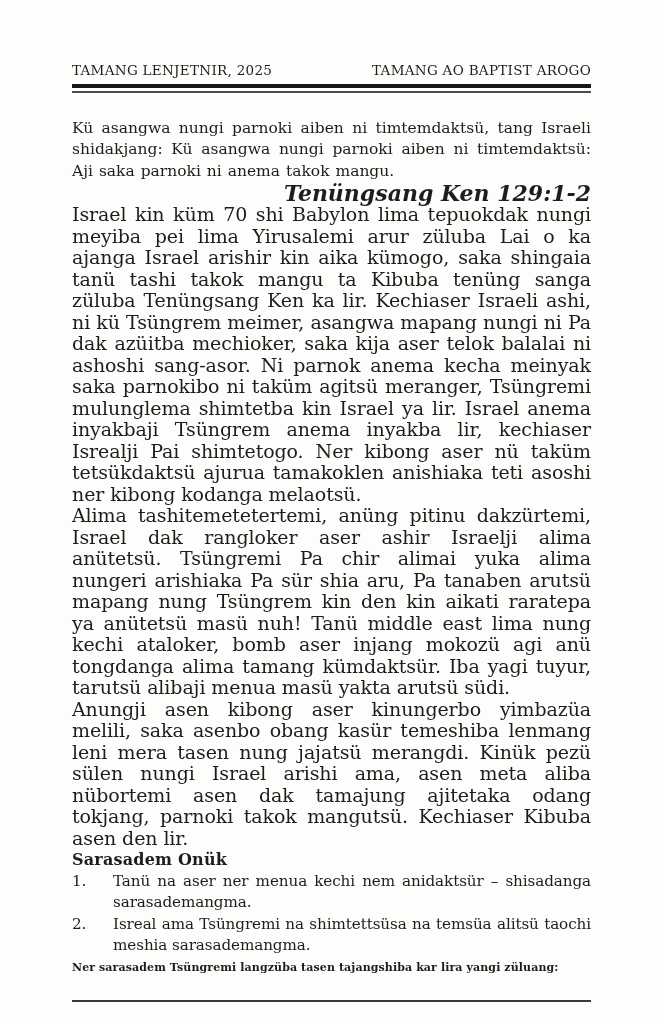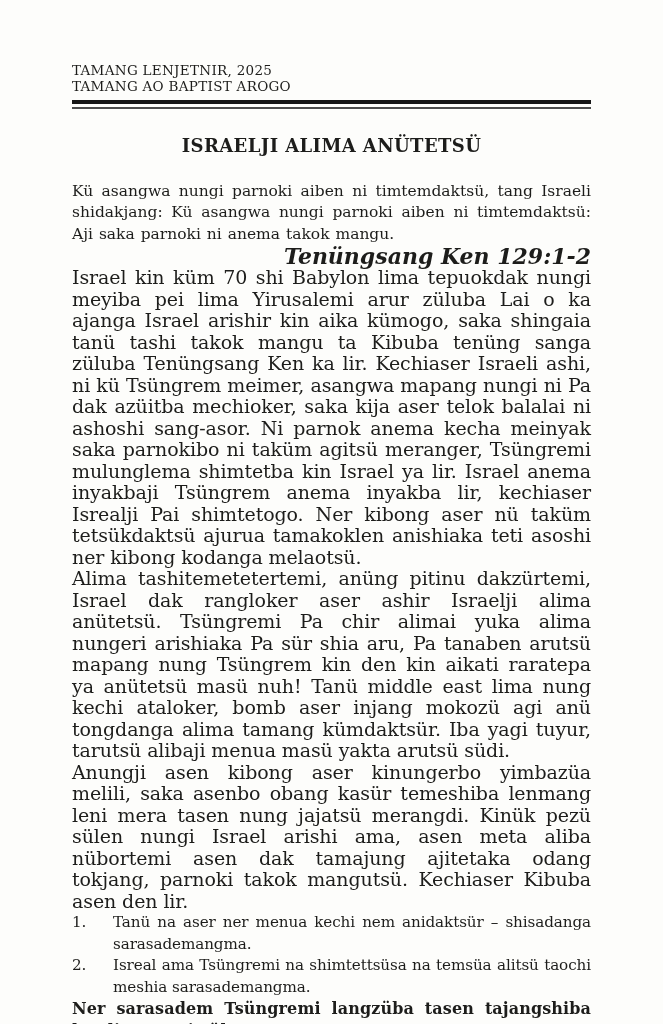--- a/index.html
+++ b/index.html
@@ -19,21 +19,20 @@
     overflow: hidden;
   }
   .page-header {
     display: flex;
     justify-content: space-between;
     align-items: baseline;
     font-size: 13.5px;
     letter-spacing: 0.3px;
     line-height: 16px;
     white-space: nowrap;
-    flex-direction: column;
   }
   .rule-thick {
     height: 4px;
     background: #161616;
     margin-top: 6px;
   }
   .rule-thin {
     height: 1.5px;
     background: #4d4d4d;
     margin-top: 3px;
@@ -88,21 +87,21 @@
     text-align: justify;
     letter-spacing: -0.1px;
   }
   .list-item-number {
     position: absolute;
     left: 0;
     top: 0;
   }
   .closing-prompt {
     font-weight: bold;
-    font-size: 16px;
+    font-size: 11px;
     line-height: 21.5px;
     text-align: justify;
     letter-spacing: 0.1px;
   }
   .writing-lines {
     margin-top: 22px;
   }
   .writing-line {
     height: 2px;
     background: #3a3a38;
@@ -118,32 +117,32 @@
 
   <div class="page-header">
     <span>TAMANG LENJETNIR, 2025</span>
     <span>TAMANG AO BAPTIST AROGO</span>
   </div>
 
   <div class="rule-thick"></div>
   <div class="rule-thin"></div>
 
 
-  <div class="page-title">ISRAELJI ALIMA ANÜTETSÜ</div>
 
   <div class="scripture-quote">Kü asangwa nungi parnoki aiben ni timtemdaktsü, tang Israeli shidakjang: Kü asangwa nungi parnoki aiben ni timtemdaktsü: Aji saka parnoki ni anema takok mangu.</div>
 
   <div class="scripture-reference">Tenüngsang Ken 129:1-2</div>
 
   <div>
     <p class="body-paragraph">Israel kin küm 70 shi Babylon lima tepuokdak nungi meyiba pei lima Yirusalemi arur züluba Lai o ka ajanga Israel arishir kin aika kümogo, saka shingaia tanü tashi takok mangu ta Kibuba tenüng sanga züluba Tenüngsang Ken ka lir. Kechiaser Israeli ashi, ni kü Tsüngrem meimer, asangwa mapang nungi ni Pa dak azüitba mechioker, saka kija aser telok balalai ni ashoshi sang-asor. Ni parnok anema kecha meinyak saka parnokibo ni taküm agitsü meranger, Tsüngremi mulunglema shimtetba kin Israel ya lir. Israel anema inyakbaji Tsüngrem anema inyakba lir, kechiaser Isrealji Pai shimtetogo. Ner kibong aser nü taküm tetsükdaktsü ajurua tamakoklen anishiaka teti asoshi ner kibong kodanga melaotsü.</p>
     <p class="body-paragraph">Alima tashitemetetertemi, anüng pitinu dakzürtemi, Israel dak rangloker aser ashir Israelji alima anütetsü. Tsüngremi Pa chir alimai yuka alima nungeri arishiaka Pa sür shia aru, Pa tanaben arutsü mapang nung Tsüngrem kin den kin aikati raratepa ya anütetsü masü nuh! Tanü middle east lima nung kechi ataloker, bomb aser injang mokozü agi anü tongdanga alima tamang kümdaktsür. Iba yagi tuyur, tarutsü alibaji menua masü yakta arutsü südi.</p>
     <p class="body-paragraph">Anungji asen kibong aser kinungerbo yimbazüa melili, saka asenbo obang kasür temeshiba lenmang leni mera tasen nung jajatsü merangdi. Kinük pezü sülen nungi Israel arishi ama, asen meta aliba nübortemi asen dak tamajung ajitetaka odang tokjang, parnoki takok mangutsü. Kechiaser Kibuba asen den lir.</p>
   </div>
 
+  <div class="section-heading">Sarasadem Onük</div>
 
   <div>
     <div class="list-item">
       <span class="list-item-number">1.</span>
       <span>Tanü na aser ner menua kechi nem anidaktsür – shisadanga sarasademangma.</span>
     </div>
     <div class="list-item">
       <span class="list-item-number">2.</span>
       <span>Isreal ama Tsüngremi na shimtettsüsa na temsüa alitsü taochi meshia sarasademangma.</span>
     </div>

